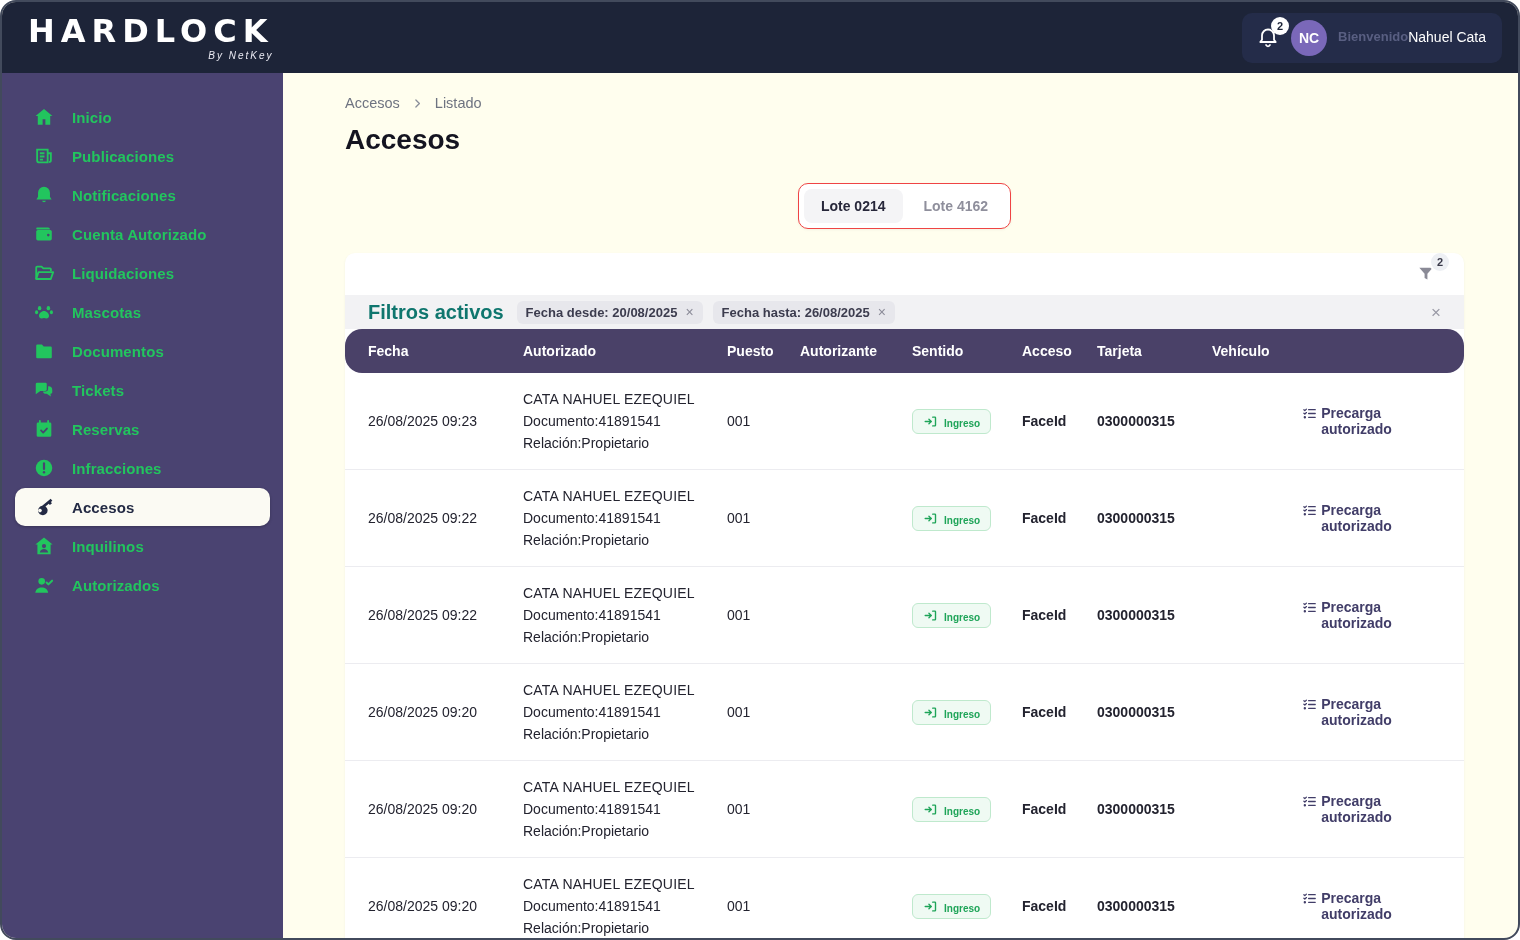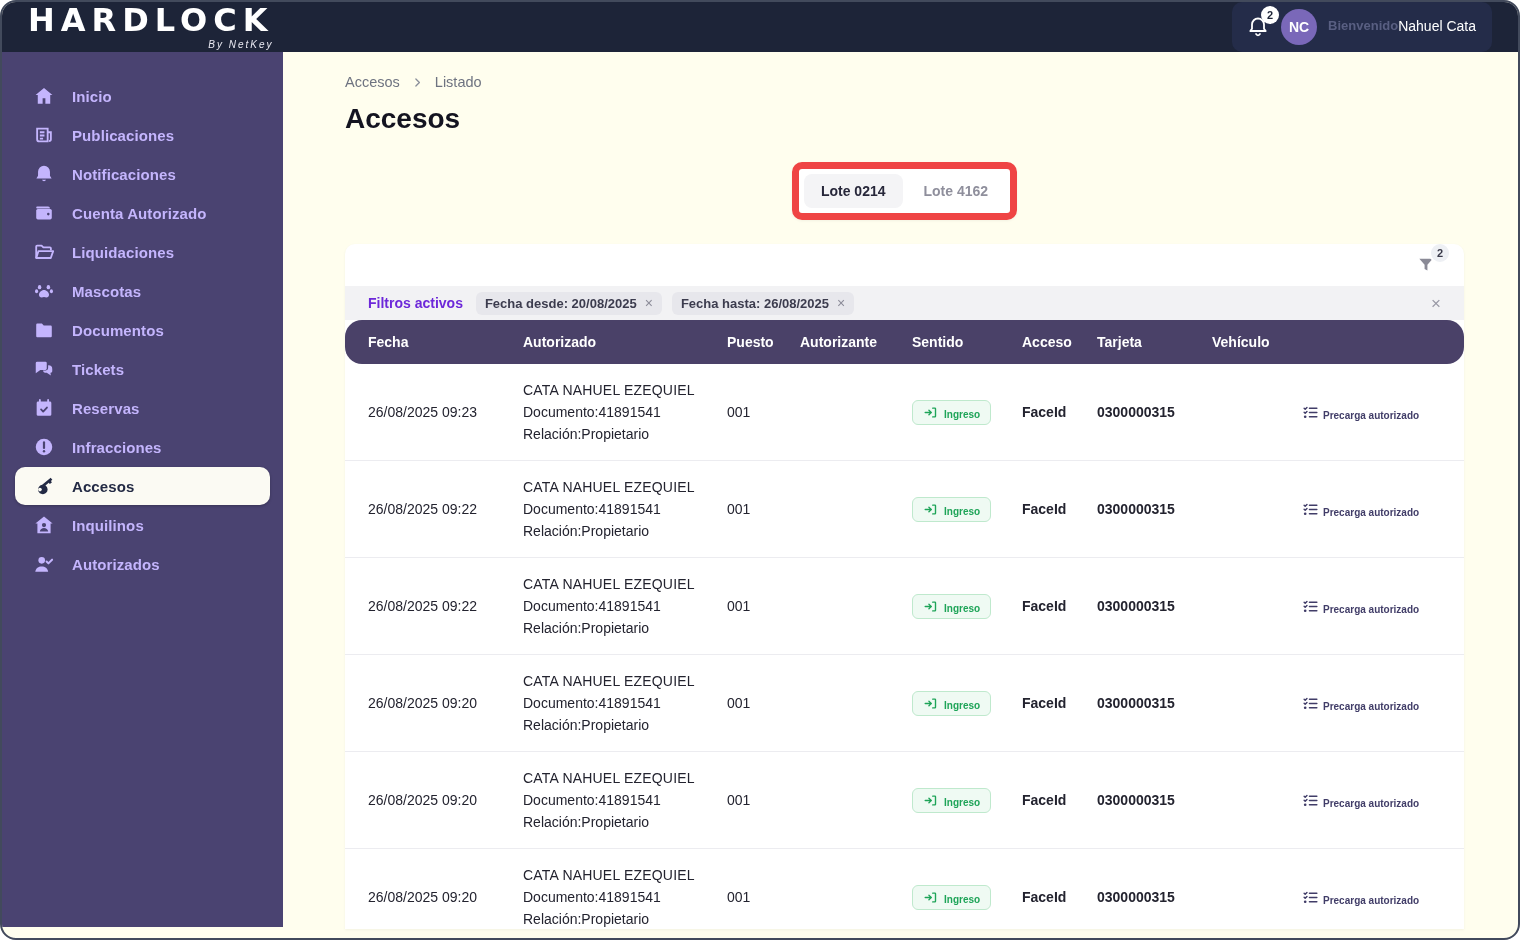--- a/index.html
+++ b/index.html
@@ -3,22 +3,22 @@
 <meta charset="utf-8">
 <style>
   * { box-sizing: border-box; }
   body { margin: 0; background: #fff; font-family: "Liberation Sans", sans-serif;
          -webkit-font-smoothing: antialiased; }
   .frame { width: 1520px; height: 940px; border-radius: 16px; overflow: hidden;
            position: relative; background: var(--background, #fffeee);
            border: 2px solid #424a5c; }
 
   
-  .topbar { height: 50px; background: var(--header, #1d2438); display: flex;
-            align-items: center; justify-content: space-between; padding: 0 26px 0 26px; }
+  .topbar { height: 71px; background: var(--header, #1d2438); display: flex;
+            align-items: center; justify-content: space-between; padding: 0 16px 0 26px; }
   .logo-block { display: flex; flex-direction: column; }
   .logo { color: #fff; font-size: 32px; font-weight: 700; letter-spacing: 6px;
           line-height: 1; font-family: "DejaVu Sans", sans-serif; }
   .logo-tagline { color: #e9e9f2; font-size: 10px; font-style: italic;
                   letter-spacing: 2px; align-self: flex-end; margin-top: 3px; }
   .user-box { background: #242c49; border-radius: 10px; display: flex; align-items: center;
               gap: 11px; padding: 8px 16px 8px 14px; height: 50px; }
   .bell-wrap { position: relative; width: 24px; height: 24px; color: #fff; cursor: pointer; }
   .bell-badge { position: absolute; top: -9px; right: -9px; background: #fff;
                 color: #1d2438; font-size: 11px; font-weight: 700; width: 18px; height: 18px;
@@ -27,56 +27,56 @@
             color: #fff; font-size: 14px; font-weight: 600; display: flex;
             align-items: center; justify-content: center; cursor: pointer; }
   .greet-block { display: flex; flex-direction: row; line-height: 1.25; }
   .greeting { color: #595f82; font-size: 13px; font-weight: 700; }
   .user-name { color: #fff; font-size: 14px; font-weight: 400; }
 
   
   .body-wrap { display: flex; height: 875px; }
   .sidebar { width: 281px; background: var(--sidebar, #4a4371); padding-top: 24px; flex-shrink: 0; }
   .nav-item { display: flex; align-items: center; gap: 17px; padding: 8px 18px;
-              margin: 1px 13px; border-radius: 10px; color: #c4b5fd; cursor: pointer; }
+              margin: 1px 13px; border-radius: 10px; color: #22c55e; cursor: pointer; }
   .nav-item .icon { width: 22px; height: 22px; flex-shrink: 0; }
   .nav-item .icon svg { width: 100%; height: 100%; display: block; }
   .nav-item .label { font-size: 15px; font-weight: 600; letter-spacing: .1px; }
   .nav-item.active { background: #fbfaf3; color: #232a44; box-shadow: 0 1px 3px rgba(0,0,0,.25); }
 
   .main { flex: 1; padding: 22px 54px 0 62px; position: relative; }
   .breadcrumb { display: flex; align-items: center; gap: 11px; color: #6e7380; font-size: 14.5px; }
   .breadcrumb .sep { width: 13px; height: 13px; color: #8a8f9a; }
   .breadcrumb .sep svg { width: 100%; height: 100%; display: block; }
   .crumb { cursor: pointer; }
   .page-title { font-size: 28px; font-weight: 800; color: #141420; margin-top: 13px; }
 
   .tabs-row { display: flex; justify-content: center; margin-top: 27px; }
-  .tabs { background: #fff; border: 7px solid #ef4444; border-radius: 10px; padding: 5px;
+  .tabs { background: #fff; border: 1px solid #ef4444; border-radius: 10px; padding: 5px;
           display: flex; gap: 4px; box-shadow: 0 1px 3px rgba(0,0,0,.05); }
   .tab { padding: 9px 17px; font-size: 14px; font-weight: 600; color: #8f8f9c;
          border-radius: 8px; background: transparent; border: none; cursor: pointer;
          font-family: inherit; }
   .tab.active { background: #f4f4f6; color: #27273a; }
 
   
   .card { margin-top: 24px; background: #fff; border-radius: 10px 10px 0 0; height: 685px;
           overflow: hidden; box-shadow: 0 1px 3px rgba(0,0,0,.05); }
   .toolbar { height: 42px; display: flex; justify-content: flex-end; align-items: center;
              padding: 0 28px; }
   .funnel-wrap { position: relative; width: 20px; height: 20px; color: #8a8a96; cursor: pointer; }
   .funnel-wrap svg { width: 100%; height: 100%; display: block; }
   .funnel-badge { position: absolute; top: -11px; right: -13px; width: 18px; height: 18px;
                   border-radius: 50%; background: #eef0f4; color: #3a3a4a; font-size: 11px;
                   font-weight: 700; display: flex; align-items: center; justify-content: center;
                   box-shadow: 0 0 0 2px #fff; }
 
   .filters-row { background: #f2f2f4; height: 34px; display: flex; align-items: center;
                  padding: 0 23px; gap: 13px; }
-  .filters-label { font-size: 14px; font-weight: 700; color: #6d28d9; }
+  .filters-label { font-size: 20px; font-weight: 700; color: #0f766e; }
   .chips { display: flex; gap: 10px; }
   .chip { background: #e7e7ec; border-radius: 6px; padding: 4px 9px; font-size: 13px;
           font-weight: 600; color: #3c3c4e; display: flex; align-items: center; gap: 8px; }
   .chip .x { color: #8b8b98; font-size: 14px; line-height: 1; cursor: pointer; font-weight: 400; }
   .filters-clear { margin-left: auto; color: #9a9aa6; font-size: 17px; cursor: pointer;
                    line-height: 1; }
 
   .grid { display: grid; grid-template-columns: 155px 204px 73px 112px 110px 75px 115px 90px 1fr;
           padding: 0 23px; align-items: center; }
   .thead { background: var(--table_header, #4a4168); color: #fff; height: 44px; border-radius: 17px; }
@@ -85,22 +85,22 @@
   .td { font-size: 14px; color: #23232f; }
   .autorizado div { line-height: 22px; }
   .name-line { letter-spacing: .2px; }
   .badge-ingreso { display: inline-flex; align-items: flex-end; gap: 6px;
                    background: #effaf3; border: 1px solid #bfe9cd; color: var(--success, #1ea458);
                    font-size: 10px; font-weight: 600; padding: 4px 10px; border-radius: 6px; }
   .badge-ingreso .icon { width: 15px; height: 15px; }
   .badge-ingreso .icon svg { width: 100%; height: 100%; display: block; }
   .acceso { font-weight: 600; }
   .tarjeta { font-weight: 600; }
-  .action { display: flex; align-items: flex-end; gap: 4px; color: var(--link, #413d68);
-            font-weight: 700; font-size: 10px; cursor: pointer; }
+  .action { display: flex; align-items: flex-start; gap: 4px; color: var(--link, #413d68);
+            font-weight: 700; font-size: 14px; cursor: pointer; }
   .action .icon { width: 17px; height: 17px; }
   .action .icon svg { width: 100%; height: 100%; display: block; }
 </style>
 </head>
 <body>
 
 <div class="frame">
 
   <div class="topbar">
     <div class="logo-block">

